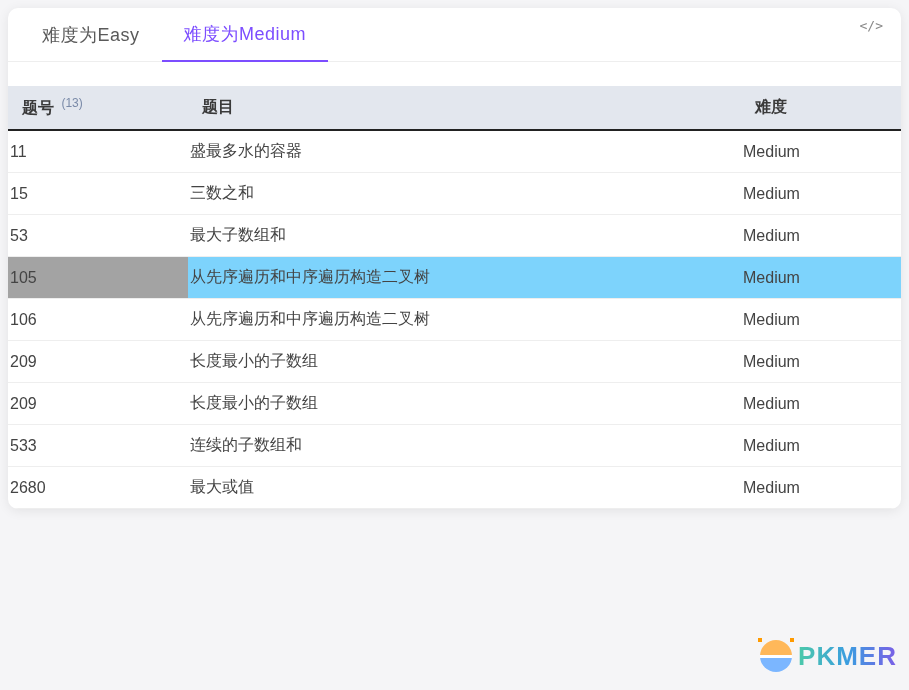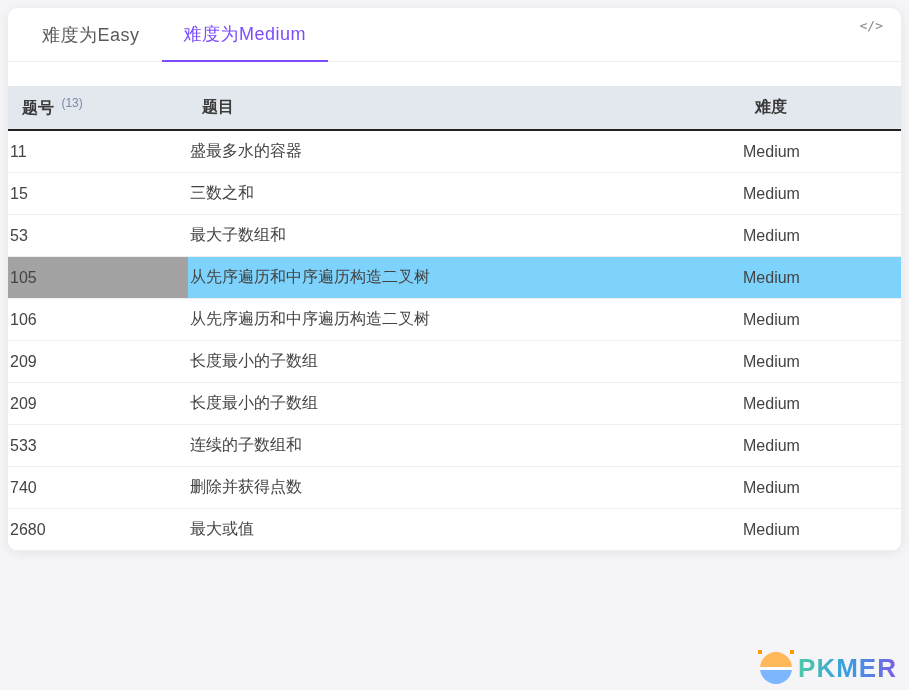--- a/index.html
+++ b/index.html
@@ -84,21 +84,21 @@
     background: #7dd3fc;
   }
   tbody tr.selected td:first-child {
     background: #a3a3a3;
   }
   .col-id { width: 180px; }
   .col-diff { width: 160px; }
   .watermark {
     position: absolute;
     right: 12px;
-    bottom: 6px;
+    bottom: 18px;
     display: flex;
     align-items: center;
     gap: 6px;
     pointer-events: none;
   }
   .wm-icon {
     width: 32px; height: 32px;
     border-radius: 50%;
     background: linear-gradient(#ffb85a 0 48%, #fff 48% 56%, #7bb6ff 56% 100%);
     position: relative;
@@ -181,25 +181,20 @@
             <td class="col-id">209</td>
             <td>长度最小的子数组</td>
             <td class="col-diff">Medium</td>
           </tr>
           <tr>
             <td class="col-id">533</td>
             <td>连续的子数组和</td>
             <td class="col-diff">Medium</td>
           </tr>
           <tr>
-            <td class="col-id">740</td>
-            <td>删除并获得点数</td>
-            <td class="col-diff">Medium</td>
-          </tr>
-          <tr>
             <td class="col-id">2680</td>
             <td>最大或值</td>
             <td class="col-diff">Medium</td>
           </tr>
         </tbody>
     </table>
   </div>
 
 </div>
 

